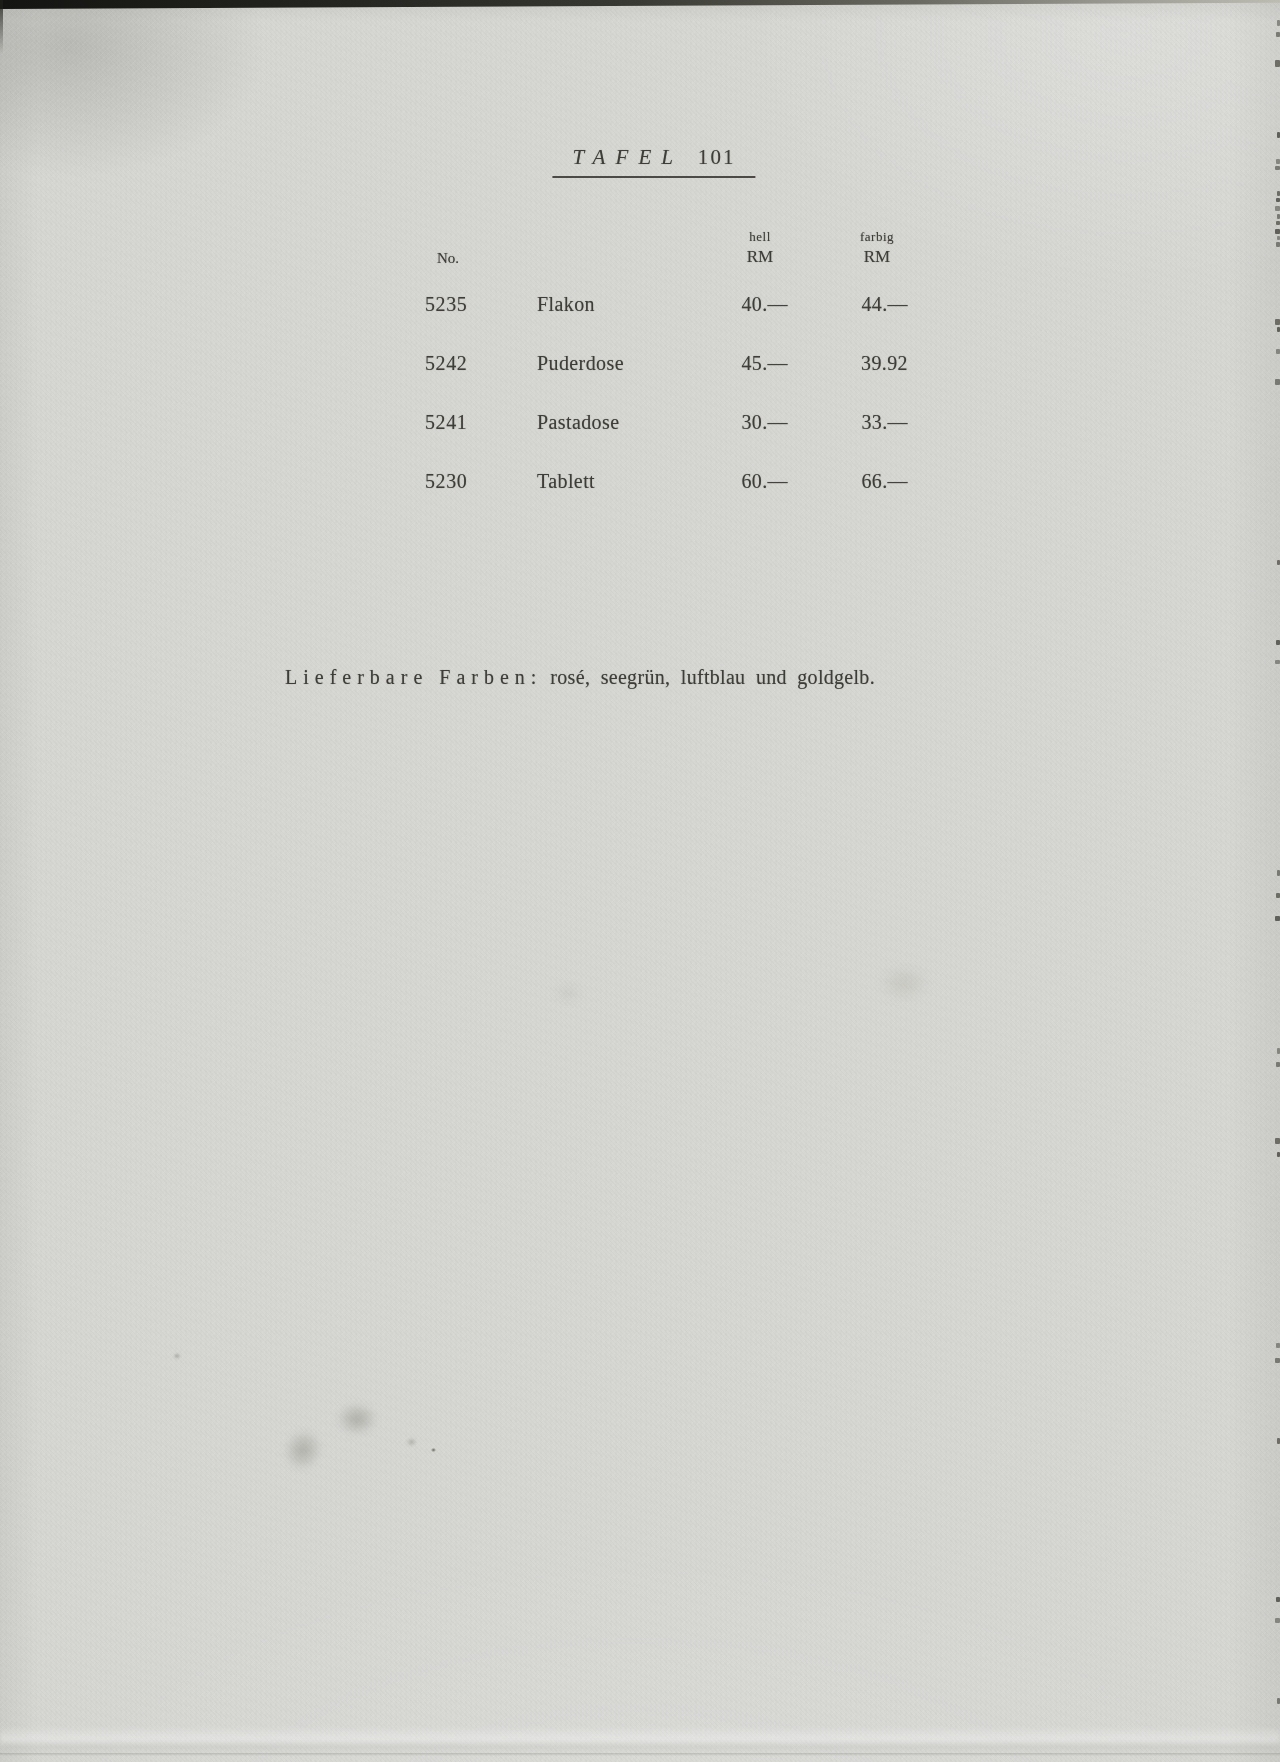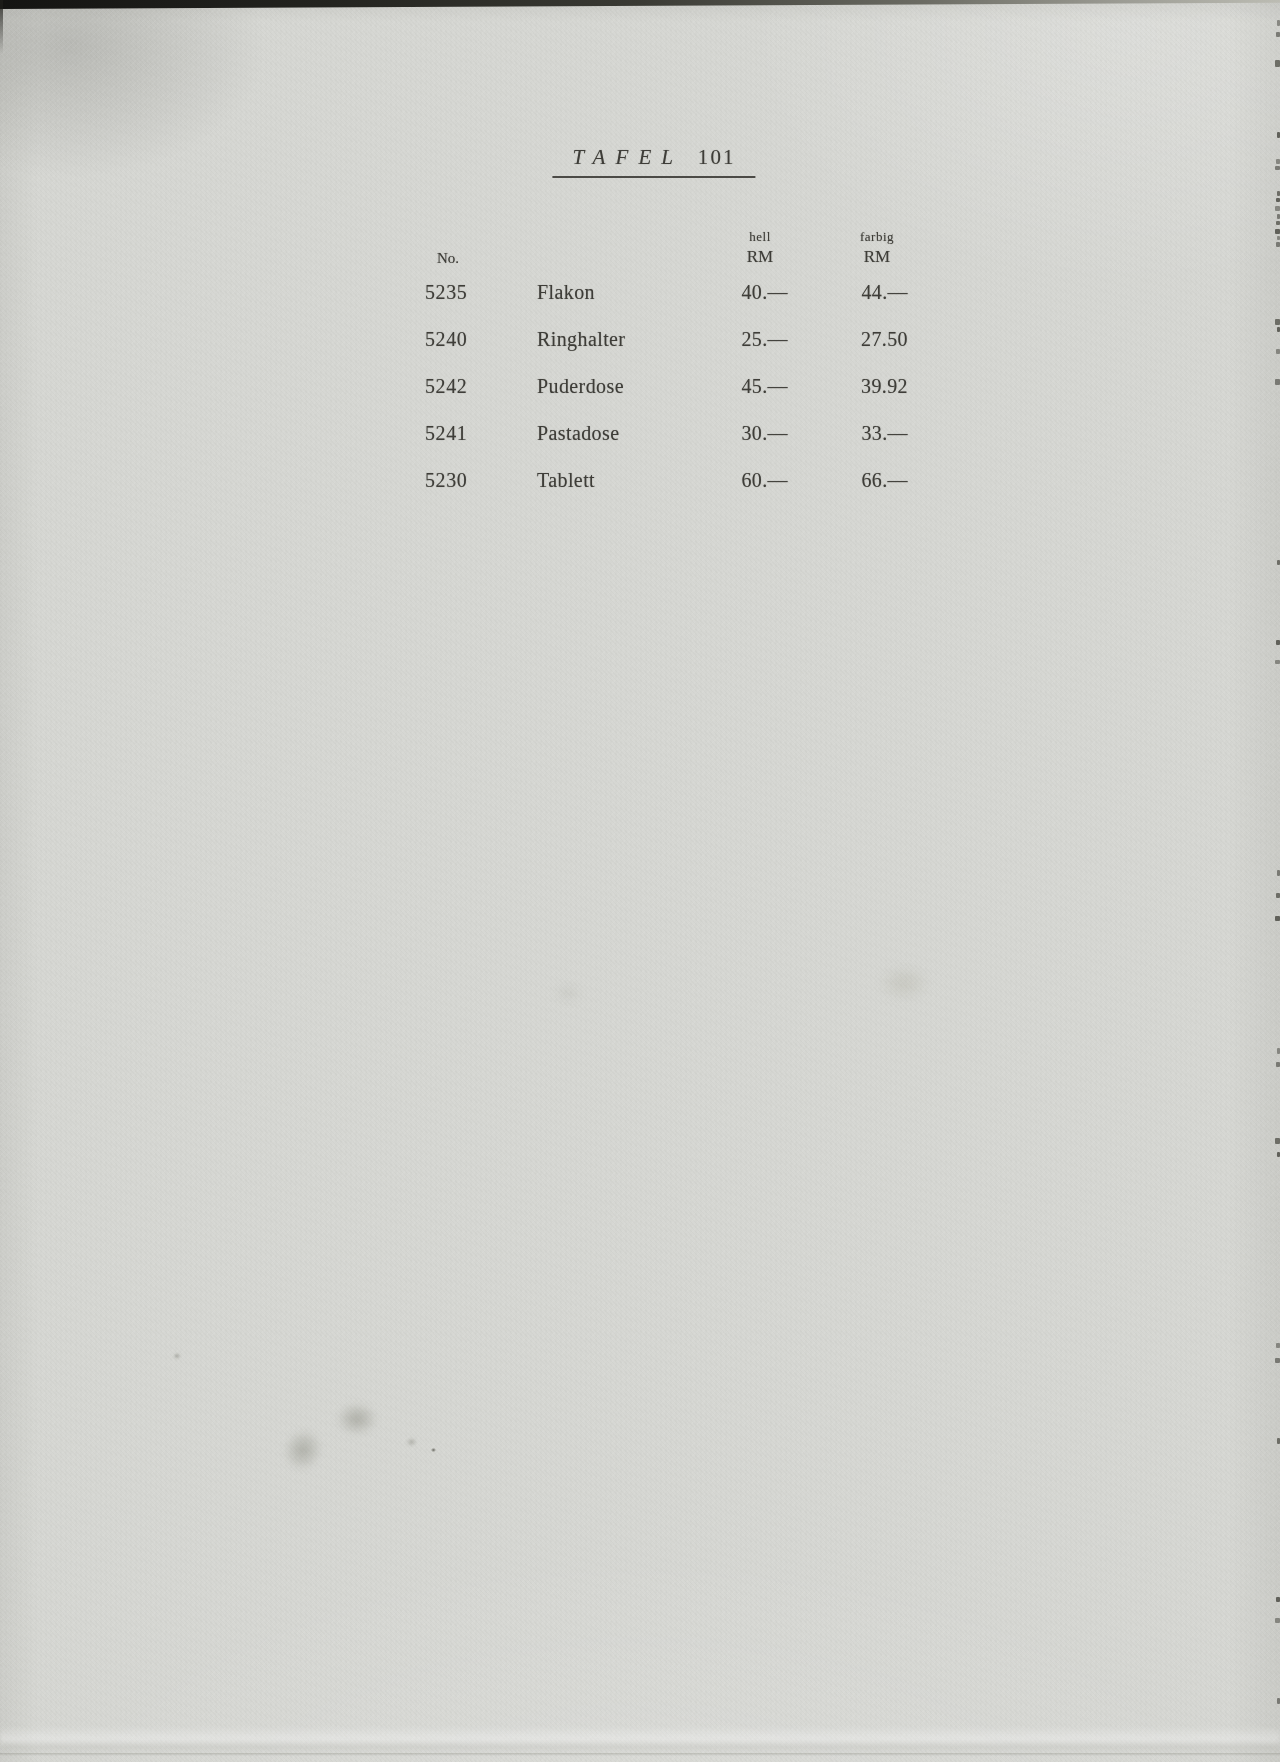--- a/index.html
+++ b/index.html
@@ -60,21 +60,21 @@
   .hdr-no { position:absolute; left:437px; top:250px; font-size:15px; }
   .hdr-group { position:absolute; transform:translateX(-50%); text-align:center; }
   .hdr-hell   { left:760px; top:230px; }
   .hdr-farbig { left:877px; top:230px; }
   .hdr-small { display:block; font-size:13px; line-height:1; margin-bottom:5px; letter-spacing:0.04em; }
   .hdr-rm    { display:block; font-size:17px; line-height:1; }
 
   .rows { position:absolute; left:425px; top:281px; }
   .trow {
     display:grid; grid-template-columns:112px 173px 78px 120px;
-    height:47px; align-items:start; font-size:20px; line-height:1.1;
+    height:47px; align-items:start; font-size:20px; line-height:1.1;margin-top:12px;
   }
   .c-no { letter-spacing:0.03em; }
   .c-name { letter-spacing:0.02em; }
   .c-hell, .c-farbig { text-align:right; letter-spacing:0.02em; }
 
   .note { position:absolute; left:285px; top:666px; font-size:20px; white-space:nowrap; }
   .note-label { letter-spacing:0.30em; margin-right:0.40em; }
   .note-text  { word-spacing:0.26em; letter-spacing:0.015em; }
 </style>
 </head>
@@ -154,26 +154,20 @@
   <div class="rows" id="rows">
   <div class="trow">
     <div class="c-no">5235</div>
     <div class="c-name">Flakon</div>
     <div class="c-hell">40.—</div>
     <div class="c-farbig">44.—</div>
   </div>
 
 
 
-  <div class="trow">
-    <div class="c-no">5240</div>
-    <div class="c-name">Ringhalter</div>
-    <div class="c-hell">25.—</div>
-    <div class="c-farbig">27.50</div>
-  </div>
 
   <div class="trow">
     <div class="c-no">5242</div>
     <div class="c-name">Puderdose</div>
     <div class="c-hell">45.—</div>
     <div class="c-farbig">39.92</div>
   </div>
 
   <div class="trow">
     <div class="c-no">5241</div>
@@ -183,14 +177,17 @@
   </div>
 
   <div class="trow">
     <div class="c-no">5230</div>
     <div class="c-name">Tablett</div>
     <div class="c-hell">60.—</div>
     <div class="c-farbig">66.—</div>
   </div>
 </div>
 
+  <div class="note">
+    <span class="note-label">Lieferbare Farben:</span><span class="note-text">rosé, seegrün, luftblau und goldgelb.</span>
+  </div>
 
 </div>
 
 </body></html>

